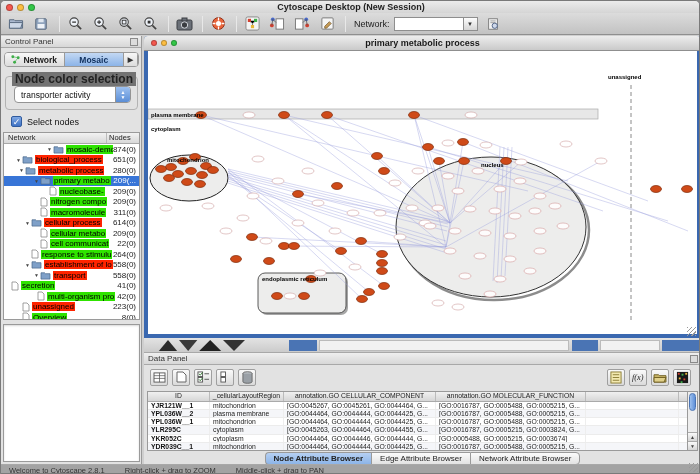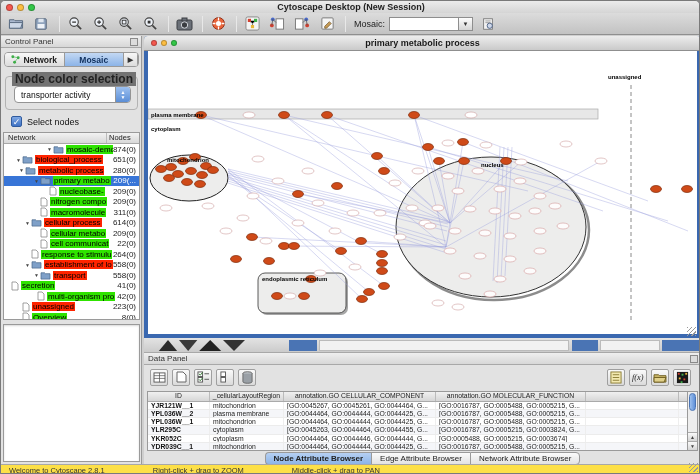--- a/index.html
+++ b/index.html
@@ -88,21 +88,21 @@
   .dt-row div:first-child { font-weight:bold; color:#111; }
   .dp-scroll { position:absolute; right:3px; top:38px; width:11px; height:60px; background:#eee; border:1px solid #9a9a9a; }
   .dp-thumb { position:absolute; left:1px; top:1px; width:7px; height:18px; border-radius:4px; background:linear-gradient(90deg,#9dc0ee,#5f90d8); border:1px solid #4a74b4; }
   .dp-sbtn { position:absolute; left:0; width:9px; height:9px; font-size:5px; color:#444; text-align:center; line-height:9px; background:linear-gradient(#fafafa,#d5d5d5); border-top:1px solid #aaa; }
   .bottom-tabs { position:absolute; left:0; right:0; top:99px; display:flex; justify-content:center; }
   .btab { font-size:8px; padding:1px 8px; border:1px solid #9a9a9a; border-right:none; background:linear-gradient(#fbfbfb,#e2e2e2); color:#222; }
   .btab:first-child { border-radius:4px 0 0 4px; }
   .btab:last-child { border-right:1px solid #9a9a9a; border-radius:0 4px 4px 0; }
   .btab.sel { background:linear-gradient(#b6d0f2,var(--tab_blue)); font-weight:bold; }
   
-  .statusbar { position:absolute; left:0; top:463px; width:700px; height:11px; background:#fde047; border-top:1px solid #a8a8a8; display:flex; gap:48px; padding:1px 0 0 8px; font-size:7.5px; color:#333; }
+  .statusbar { position:absolute; left:0; top:463px; width:700px; height:11px; background:#a3a3a3; border-top:1px solid #a8a8a8; display:flex; gap:20px; padding:1px 0 0 8px; font-size:7.5px; color:#333; }
   .app-grip { position:absolute; right:1px; bottom:1px; width:9px; height:9px; background:repeating-linear-gradient(135deg,#9a9a9a 0 1px,transparent 1px 3px); }
   svg { display:block; }
 </style>
 </head>
 <body>
 
 <div id="app">
 
   <div class="titlebar">
     <div class="lights">
@@ -200,21 +200,21 @@
           </svg>
         </span>
         <span class="tb-icon">
           <svg width="15" height="15" viewBox="0 0 16 16">
             <rect x="2" y="2" width="12" height="12" rx="1" fill="#f5f5f5" stroke="#777"></rect>
             <path d="M5 11l5-5 2 2-5 5H5z" fill="#c59a56" stroke="#6b5327" stroke-width="0.7"></path>
           </svg>
         </span>
         <span class="tb-sep"></span>
       </span>
-    <span class="search-label">Mosaic:</span>
+    <span class="search-label">Network:</span>
     <span class="search-combo">
       <input class="search-input" value="" style="">
       <span class="search-arrow">▼</span>
     </span>
     <span class="tb-icon" style="margin-left:6px">
       <svg width="14" height="14" viewBox="0 0 16 16">
           <rect x="3" y="2" width="10" height="12" fill="#f2f2f2" stroke="#777"></rect>
           <rect x="5" y="4" width="6" height="1" fill="#999"></rect>
           <rect x="5" y="6" width="6" height="1" fill="#999"></rect>
           <circle cx="10" cy="10" r="3" fill="#cfd8ea" stroke="#44597e"></circle>

